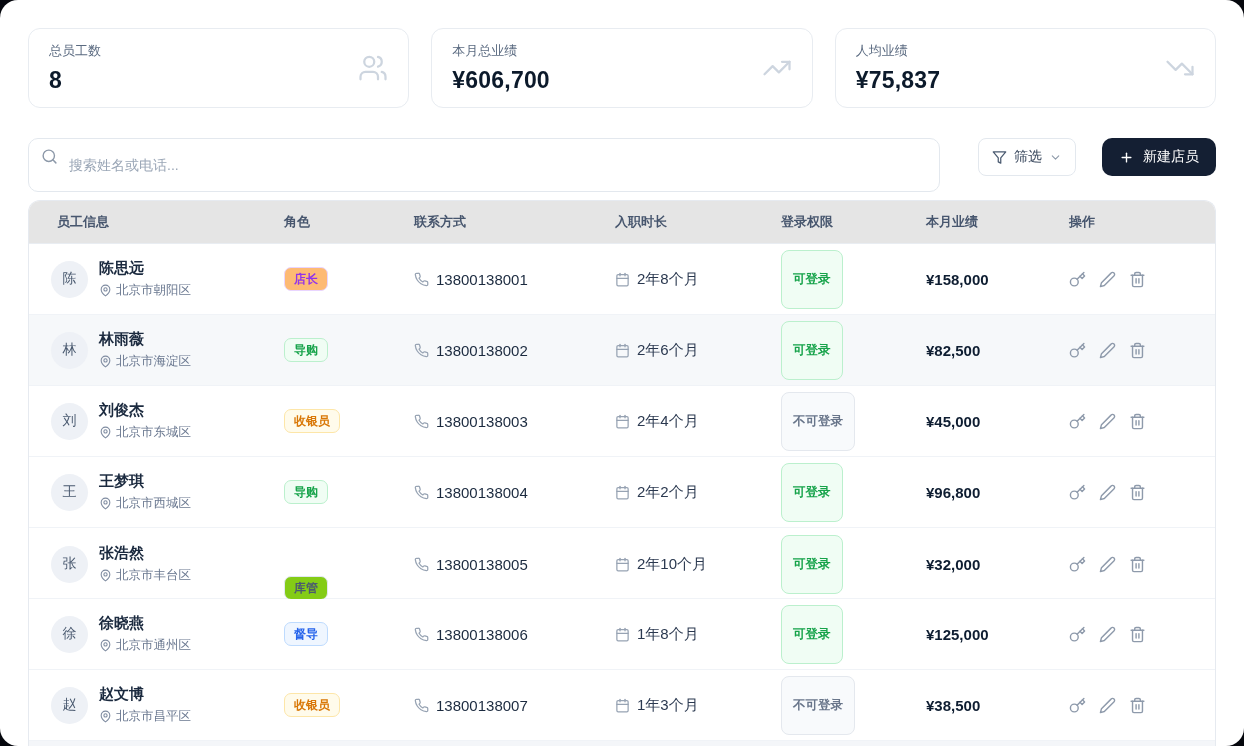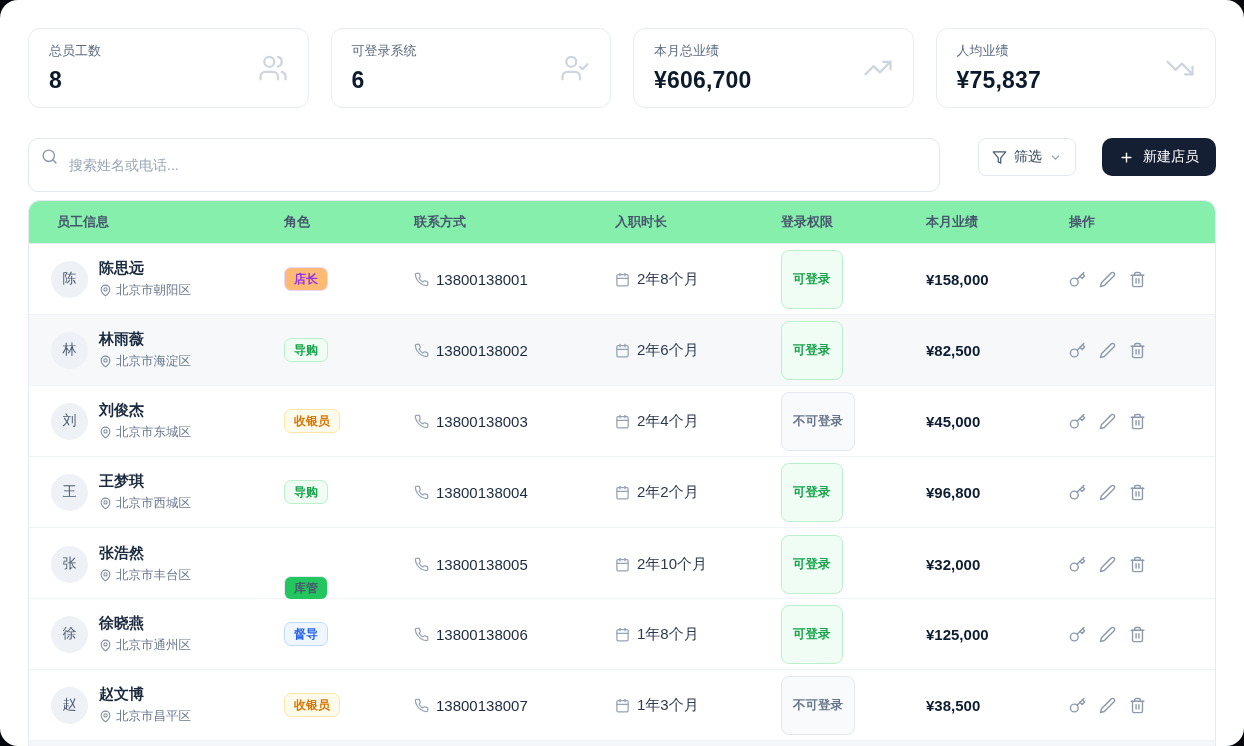--- a/index.html
+++ b/index.html
@@ -20,34 +20,34 @@
   .search-ic{position:absolute;left:13px;top:10px;color:#8d99a9;}
   .search-ic svg{width:17px;height:17px;}
   .btn-filter{margin-left:38px;height:38px;padding:0 13px;border:1px solid #e3e8ee;border-radius:8px;background:#fff;display:flex;align-items:center;gap:7px;font-size:14px;color:#35445a;cursor:pointer;font-family:inherit;}
   .btn-filter .funnel svg{width:15px;height:15px;color:#4a5a70;display:block;}
   .btn-filter .chev svg{width:13px;height:13px;color:#8d99a9;display:block;}
   .btn-new{margin-left:26px;height:38px;padding:0 17px;border:none;border-radius:10px;background:#141f33;color:#fff;display:flex;align-items:center;gap:9px;font-size:14px;cursor:pointer;font-family:inherit;}
   .btn-new svg{width:15px;height:15px;display:block;}
   
   .table{margin-top:24px;border:1px solid #e6eaf0;border-radius:12px 12px 0 0;border-bottom:none;flex:1;display:flex;flex-direction:column;overflow:hidden;background:#fff;}
   .thead,.trow{display:grid;grid-template-columns:227px 130px 201px 166px 145px 143px 1fr;padding-left:28px;align-items:center;}
-  .thead{background:#86efac;height:42px;border-bottom:1px solid #e9edf2;flex:none;}
+  .thead{background:#e5e5e5;height:42px;border-bottom:1px solid #e9edf2;flex:none;}
   .th{font-size:13px;font-weight:700;color:#47566e;}
   .trow{height:70px;border-bottom:1px solid #f0f3f7;flex:none;background:#fff;}
   .trow.hl{background:#f6f8fa;}
   .emp{display:flex;align-items:center;gap:11px;margin-left:-6px;}
   .avatar{width:37px;height:37px;border-radius:50%;background:#eef1f6;color:#49596f;font-size:14px;font-weight:500;display:flex;align-items:center;justify-content:center;flex:none;}
   .empname{font-size:15px;font-weight:700;color:#1b2a3f;margin-bottom:4px;}
   .emploc{display:flex;align-items:center;gap:4px;font-size:12.5px;color:#6a7890;}
   .emploc svg{width:13px;height:13px;color:#7e8ba0;flex:none;}
   .badge{display:inline-block;font-size:12px;font-weight:700;padding:4px 9px;border-radius:7px;border:1px solid transparent;line-height:1.2;}
   .badge.purple{color:#9333ea;background:#fdba74;border-color:#e9d5ff;}
   .badge.green{color:#16a34a;background:#f0fdf4;border-color:#bbf0cd;}
   .badge.amber{color:#d97706;background:#fffbeb;border-color:#fde6a8;}
-  .badge.slate{color:#4b5a70;background:#22c55e;border-color:#e2e8f0;margin-top:48px;}
+  .badge.slate{color:#4b5a70;background:#84cc16;border-color:#e2e8f0;margin-top:48px;}
   .badge.blue{color:#2563eb;background:#eff6ff;border-color:#bedbfe;}
   .login{display:inline-block;font-size:12.5px;font-weight:700;padding:21px 11px;border-radius:8px;border:1px solid transparent;line-height:1.2;}
   .login.on{color:#16a34a;background:#f0fdf4;border-color:#bbf0cd;}
   .login.off{color:#68758a;background:#f8fafc;border-color:#e4e8ee;}
   .iconcell{display:flex;align-items:center;gap:7px;}
   .iconcell svg{width:15px;height:15px;color:#97a3b3;flex:none;}
   .phone-num,.tenure-txt{font-size:15px;font-weight:500;color:#1b2a3f;}
   .tenure-txt{font-size:15px;color:#2b3950;}
   .money{font-size:15px;font-weight:700;color:#0e1d31;}
   .actions{display:flex;align-items:center;gap:13px;}
@@ -70,33 +70,20 @@
         <svg viewBox="0 0 24 24" fill="none" stroke="currentColor" stroke-width="1.8" stroke-linecap="round" stroke-linejoin="round">
             <path d="M16 21v-2a4 4 0 0 0-4-4H6a4 4 0 0 0-4 4v2"></path>
             <circle cx="9" cy="7" r="4"></circle>
             <path d="M22 21v-2a4 4 0 0 0-3-3.87"></path>
             <path d="M16 3.13a4 4 0 0 1 0 7.75"></path>
           </svg>
       </span>
     </div>
     <div class="stat-card">
       <div class="stat-text">
-        <span class="stat-label">可登录系统</span>
-        <span class="stat-value">6</span>
-      </div>
-      <span class="stat-icon">
-        <svg viewBox="0 0 24 24" fill="none" stroke="currentColor" stroke-width="1.8" stroke-linecap="round" stroke-linejoin="round">
-            <path d="M16 21v-2a4 4 0 0 0-4-4H6a4 4 0 0 0-4 4v2"></path>
-            <circle cx="9" cy="7" r="4"></circle>
-            <polyline points="16 11 18 13 22 9"></polyline>
-          </svg>
-      </span>
-    </div>
-    <div class="stat-card">
-      <div class="stat-text">
         <span class="stat-label">本月总业绩</span>
         <span class="stat-value">¥606,700</span>
       </div>
       <span class="stat-icon">
         <svg viewBox="0 0 24 24" fill="none" stroke="currentColor" stroke-width="1.8" stroke-linecap="round" stroke-linejoin="round">
             <polyline points="22 7 13.5 15.5 8.5 10.5 2 17"></polyline>
             <polyline points="16 7 22 7 22 13"></polyline>
           </svg>
       </span>
     </div>

